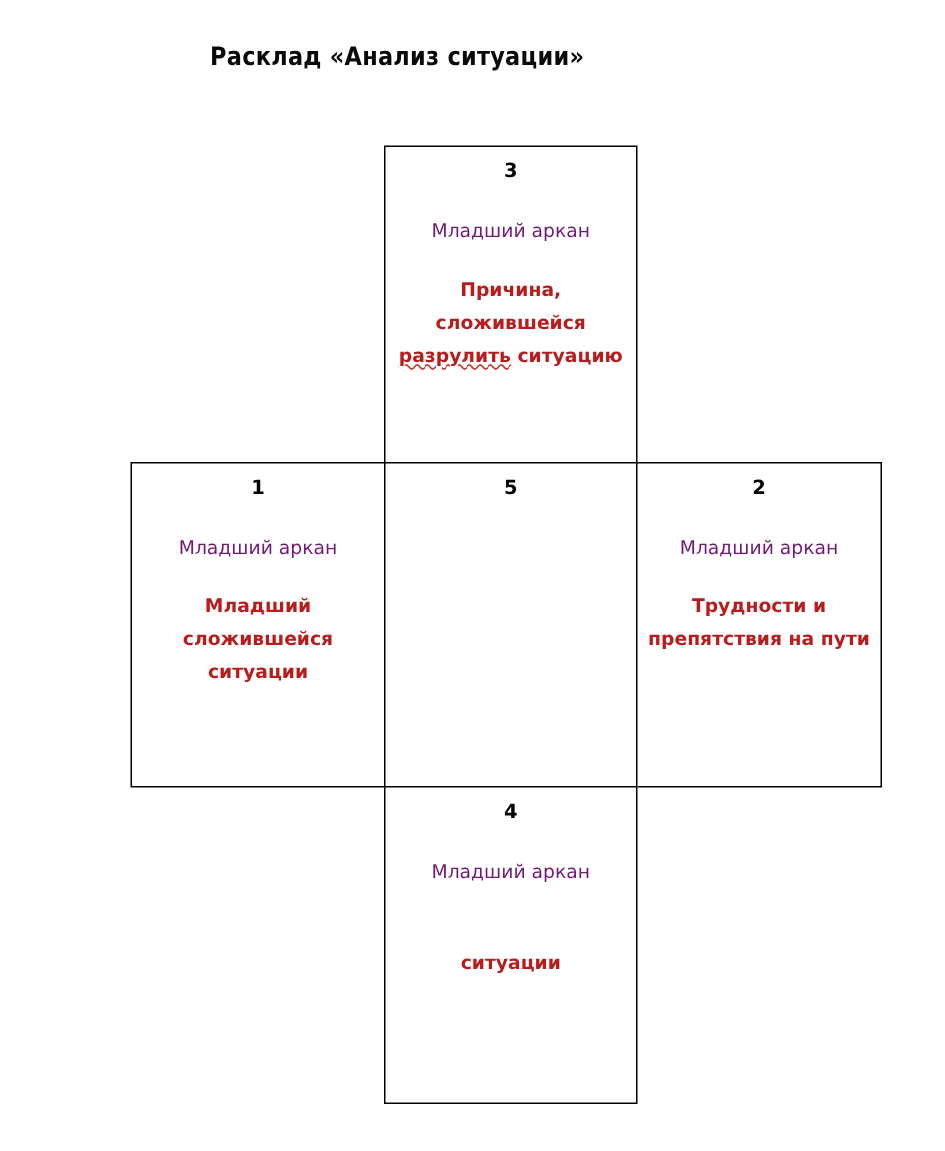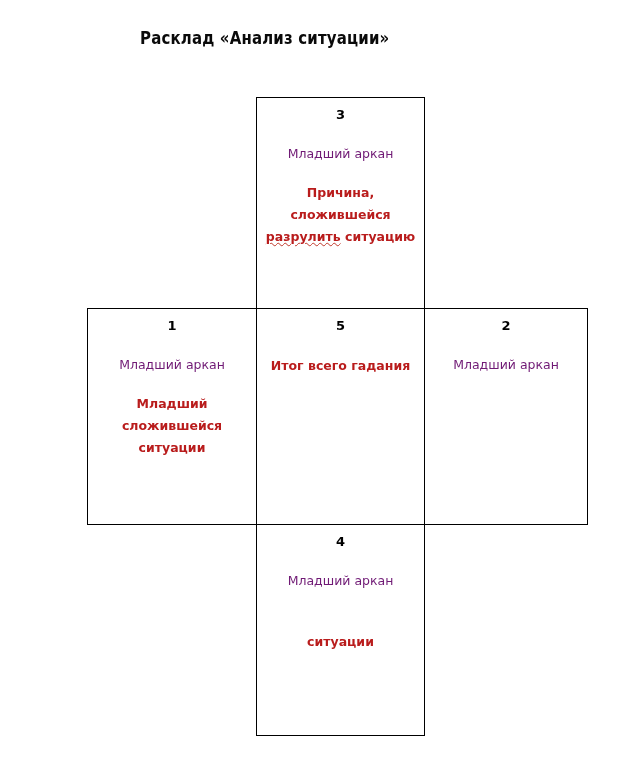--- a/index.html
+++ b/index.html
@@ -116,28 +116,29 @@
     <div class="card-arcana">Младший аркан</div>
     <div class="card-meaning">
       <span>Младший</span><br>
       <span>сложившейся</span><br>
       <span>ситуации</span>
     </div>
   </div>
 
   <div class="card card-center">
     <div class="card-index">5</div>
-    <div class="card-meaning">
-      <span>Итог всего гадания</span>
-    </div>
   </div>
 
   <div class="card card-right">
     <div class="card-index">2</div>
     <div class="card-arcana">Младший аркан</div>
+    <div class="card-meaning">
+      <span>Трудности и</span><br>
+      <span>препятствия на пути</span>
+    </div>
   </div>
 
   <div class="card card-bottom">
     <div class="card-index">4</div>
     <div class="card-arcana">Младший аркан</div>
     <div class="card-meaning">
       <br>
       <span>ситуации</span>
     </div>
   </div>

